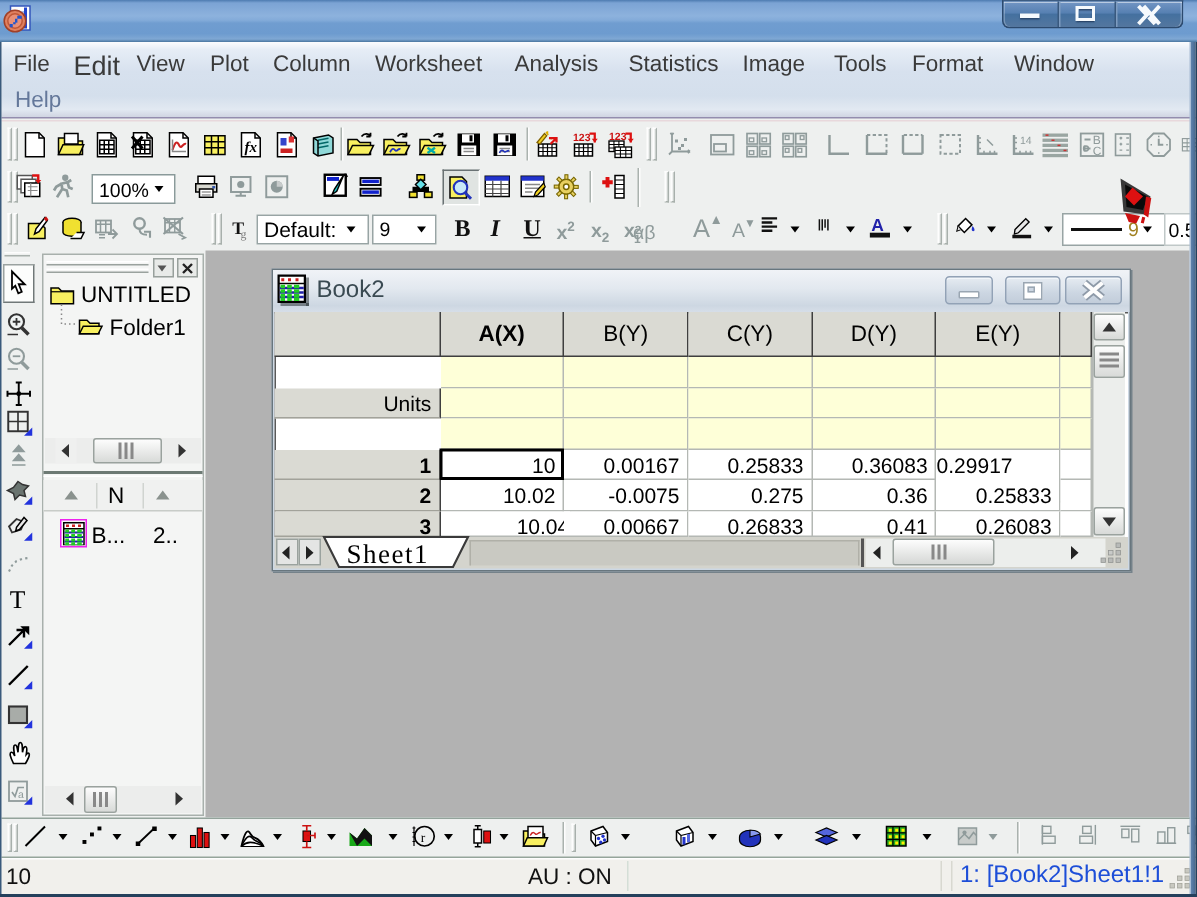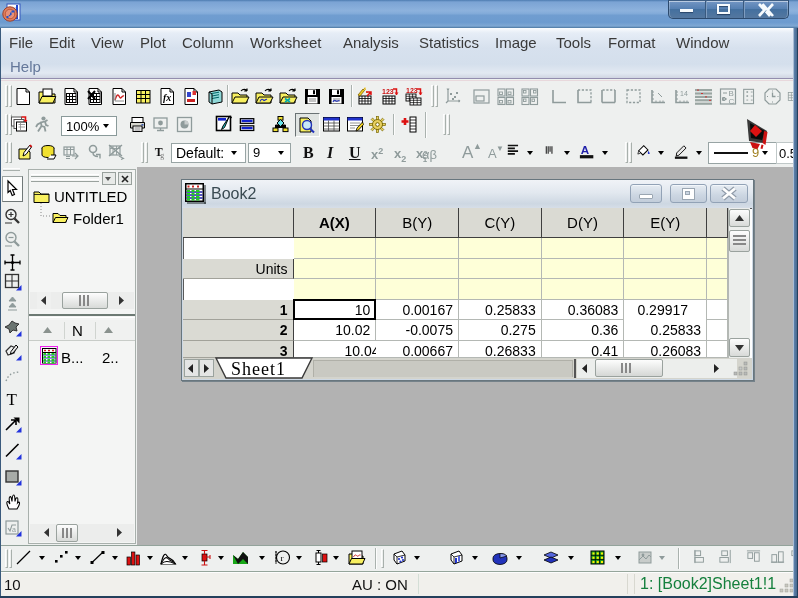--- a/index.html
+++ b/index.html
@@ -36,21 +36,21 @@
 <div class="abs" style="left:743px;top:1px;width:1px;height:17px;background:#39597e"></div>
 <div class="abs" style="left:744px;top:1px;width:1px;height:17px;background:#7e9cc0"></div>
 <div class="abs" style="left:680px;top:9px;width:13px;height:3px;background:#f6fafd;box-shadow:0 1px 1px #2a466a"></div>
 <div class="abs" style="left:717px;top:4px;width:13px;height:10px;border:2.5px solid #f6fafd;box-shadow:0 1px 1px #2a466a,inset 0 1px 1px #2a466a"></div>
 <svg class="abs" style="left:757px;top:3px" width="18" height="14" viewBox="0 0 18 14">
  <path d="M2 1 L7.5 7 L2 13 M5.5 1 L16 13 M16 1 L10.5 7 M13 13 L8.8 8.4" stroke="#f6fafd" stroke-width="2.6" fill="none"></path>
 </svg>
 
 <div class="abs" style="left:1px;top:28px;width:796px;height:51px;background:linear-gradient(180deg,#fbfcfe 0%,#e6edf6 10%,#d7e1ee 40%,#d4dfec 72%,#e2e9f2 90%,#d0d5e2 100%);border-bottom:1px solid #938dae"></div>
 <div class="abs" style="left:9px;top:34px;font-size:15px;color:#3a3a3a">File</div>
-<div class="abs" style="left:49px;top:34px;font-size:15px;color:#3a3a3a">Edit</div>
+<div class="abs" style="left:49px;top:34px;font-size:18px;color:#3a3a3a">Edit</div>
 <div class="abs" style="left:91px;top:34px;font-size:15px;color:#3a3a3a">View</div>
 <div class="abs" style="left:140px;top:34px;font-size:15px;color:#3a3a3a">Plot</div>
 <div class="abs" style="left:182px;top:34px;font-size:15px;color:#3a3a3a">Column</div>
 <div class="abs" style="left:250px;top:34px;font-size:15px;color:#3a3a3a">Worksheet</div>
 <div class="abs" style="left:343px;top:34px;font-size:15px;color:#3a3a3a">Analysis</div>
 <div class="abs" style="left:419px;top:34px;font-size:15px;color:#3a3a3a">Statistics</div>
 <div class="abs" style="left:495px;top:34px;font-size:15px;color:#3a3a3a">Image</div>
 <div class="abs" style="left:556px;top:34px;font-size:15px;color:#3a3a3a">Tools</div>
 <div class="abs" style="left:608px;top:34px;font-size:15px;color:#3a3a3a">Format</div>
 <div class="abs" style="left:676px;top:34px;font-size:15px;color:#3a3a3a">Window</div>
@@ -635,21 +635,21 @@
 <div class="abs" style="left:376.3px;top:279.0px;width:82.7px;height:20.5px;background:#feffd8;border-right:1px solid #b4b8b4;border-bottom:1px solid #b4b8b4"></div>
 <div class="abs" style="left:459.0px;top:279.0px;width:82.7px;height:20.5px;background:#feffd8;border-right:1px solid #b4b8b4;border-bottom:1px solid #b4b8b4"></div>
 <div class="abs" style="left:541.7px;top:279.0px;width:82.7px;height:20.5px;background:#feffd8;border-right:1px solid #b4b8b4;border-bottom:1px solid #b4b8b4"></div>
 <div class="abs" style="left:624.4px;top:279.0px;width:82.7px;height:20.5px;background:#feffd8;border-right:1px solid #b4b8b4;border-bottom:1px solid #b4b8b4"></div>
 <div class="abs" style="left:707.1px;top:279.0px;width:20.9px;height:20.5px;background:#feffd8;border-right:1px solid #b4b8b4;border-bottom:1px solid #b4b8b4"></div>
 <div class="abs" style="left:183.0px;top:299.5px;width:110.5px;height:20.5px;background:#dadad3;border-right:1px solid #3f3f3f;border-bottom:1px solid #a2a29a;font-size:14px;font-weight:bold;color:#000;text-align:right;padding:2px 5px 0 0">1</div>
 <div class="abs" style="left:293.5px;top:299.5px;width:82.8px;height:20.5px;background:#fff;border-right:1px solid #b4b8b4;border-bottom:1px solid #b4b8b4;font-size:14px;color:#000;text-align:right;padding:2px 5px 0 0">10</div>
 <div class="abs" style="left:376.3px;top:299.5px;width:82.7px;height:20.5px;background:#fff;border-right:1px solid #b4b8b4;border-bottom:1px solid #b4b8b4;font-size:14px;color:#000;text-align:right;padding:2px 5px 0 0">0.00167</div>
 <div class="abs" style="left:459.0px;top:299.5px;width:82.7px;height:20.5px;background:#fff;border-right:1px solid #b4b8b4;border-bottom:1px solid #b4b8b4;font-size:14px;color:#000;text-align:right;padding:2px 5px 0 0">0.25833</div>
 <div class="abs" style="left:541.7px;top:299.5px;width:82.7px;height:20.5px;background:#fff;border-right:1px solid #b4b8b4;border-bottom:1px solid #b4b8b4;font-size:14px;color:#000;text-align:right;padding:2px 5px 0 0">0.36083</div>
-<div class="abs" style="left:624.4px;top:299.5px;width:82.7px;height:35px;background:#fff;border-right:1px solid #b4b8b4;border-bottom:1px solid #b4b8b4;font-size:14px;color:#000;text-align:center;padding:2px 5px 0 0">0.29917</div>
+<div class="abs" style="left:624.4px;top:299.5px;width:82.7px;height:35px;background:#fff;border-right:1px solid #b4b8b4;border-bottom:1px solid #b4b8b4;font-size:14px;color:#000;text-align:left;padding:2px 5px 0 0">0.29917</div>
 <div class="abs" style="left:707.1px;top:299.5px;width:20.9px;height:20.5px;background:#fff;border-right:1px solid #b4b8b4;border-bottom:1px solid #b4b8b4;font-size:14px;color:#000;text-align:right;padding:2px 5px 0 0"></div>
 <div class="abs" style="left:183.0px;top:320.0px;width:110.5px;height:20.5px;background:#dadad3;border-right:1px solid #3f3f3f;border-bottom:1px solid #a2a29a;font-size:14px;font-weight:bold;color:#000;text-align:right;padding:2px 5px 0 0">2</div>
 <div class="abs" style="left:293.5px;top:320.0px;width:82.8px;height:20.5px;background:#fff;border-right:1px solid #b4b8b4;border-bottom:1px solid #b4b8b4;font-size:14px;color:#000;text-align:right;padding:2px 5px 0 0">10.02</div>
 <div class="abs" style="left:376.3px;top:320.0px;width:82.7px;height:20.5px;background:#fff;border-right:1px solid #b4b8b4;border-bottom:1px solid #b4b8b4;font-size:14px;color:#000;text-align:right;padding:2px 5px 0 0">-0.0075</div>
 <div class="abs" style="left:459.0px;top:320.0px;width:82.7px;height:20.5px;background:#fff;border-right:1px solid #b4b8b4;border-bottom:1px solid #b4b8b4;font-size:14px;color:#000;text-align:right;padding:2px 5px 0 0">0.275</div>
 <div class="abs" style="left:541.7px;top:320.0px;width:82.7px;height:20.5px;background:#fff;border-right:1px solid #b4b8b4;border-bottom:1px solid #b4b8b4;font-size:14px;color:#000;text-align:right;padding:2px 5px 0 0">0.36</div>
 <div class="abs" style="left:624.4px;top:320.0px;width:82.7px;height:20.5px;background:#fff;border-right:1px solid #b4b8b4;border-bottom:1px solid #b4b8b4;font-size:14px;color:#000;text-align:right;padding:2px 5px 0 0">0.25833</div>
 <div class="abs" style="left:707.1px;top:320.0px;width:20.9px;height:20.5px;background:#fff;border-right:1px solid #b4b8b4;border-bottom:1px solid #b4b8b4;font-size:14px;color:#000;text-align:right;padding:2px 5px 0 0"></div>
 <div class="abs" style="left:183.0px;top:340.5px;width:110.5px;height:17.5px;background:#dadad3;border-right:1px solid #3f3f3f;border-bottom:1px solid #a2a29a;font-size:14px;font-weight:bold;color:#000;text-align:right;padding:2px 5px 0 0">3</div>
 <div class="abs" style="left:293.5px;top:340.5px;width:87px;height:17.5px;background:#fff;border-right:1px solid #b4b8b4;border-bottom:1px solid #b4b8b4;font-size:14px;color:#000;text-align:right;padding:2px 0 0 0">10.04</div>
@@ -841,21 +841,21 @@
     </svg>
 <svg class="abs" style="left:790px;top:549px" width="16" height="16" viewBox="0 0 17 17">
       <rect x="2" y="2" width="5" height="5" fill="none" stroke="#8f9b9b"></rect>
       <rect x="6" y="8" width="6" height="6" fill="none" stroke="#8f9b9b"></rect>
       <path d="M8 1 V15" stroke="#8f9b9b"></path>
     </svg>
 
 <div class="abs" style="left:1px;top:572px;width:796px;height:24px;background:#f1f0ec;border-top:1px solid #fdfdfd"></div>
 <div class="abs" style="left:4px;top:576px;font-size:15px;color:#111">10</div>
 <div class="abs" style="left:352px;top:576px;font-size:15px;color:#111">AU : ON</div>
-<div class="abs" style="left:640px;top:575px;font-size:16px;color:#15803d">1: [Book2]Sheet1!1</div>
+<div class="abs" style="left:640px;top:575px;font-size:16px;color:#1d4ed8">1: [Book2]Sheet1!1</div>
 <div class="abs" style="left:418px;top:574px;width:1px;height:20px;background:#d4ded6"></div>
 <div class="abs" style="left:627px;top:574px;width:1px;height:20px;background:#d8d8d0"></div>
 <div class="abs" style="left:634px;top:574px;width:1px;height:20px;background:#d8d8d0"></div>
 <svg class="abs" style="left:779px;top:578px" width="15" height="15" viewBox="0 0 15 15">
  <g fill="#c8c8c0" stroke="#a0a098" stroke-width="0.5">
  <rect x="11" y="1" width="3" height="3"></rect>
         <rect x="11" y="6" width="3" height="3"></rect>
         <rect x="11" y="11" width="3" height="3"></rect>
  <rect x="6" y="6" width="3" height="3"></rect>
         <rect x="6" y="11" width="3" height="3"></rect>

